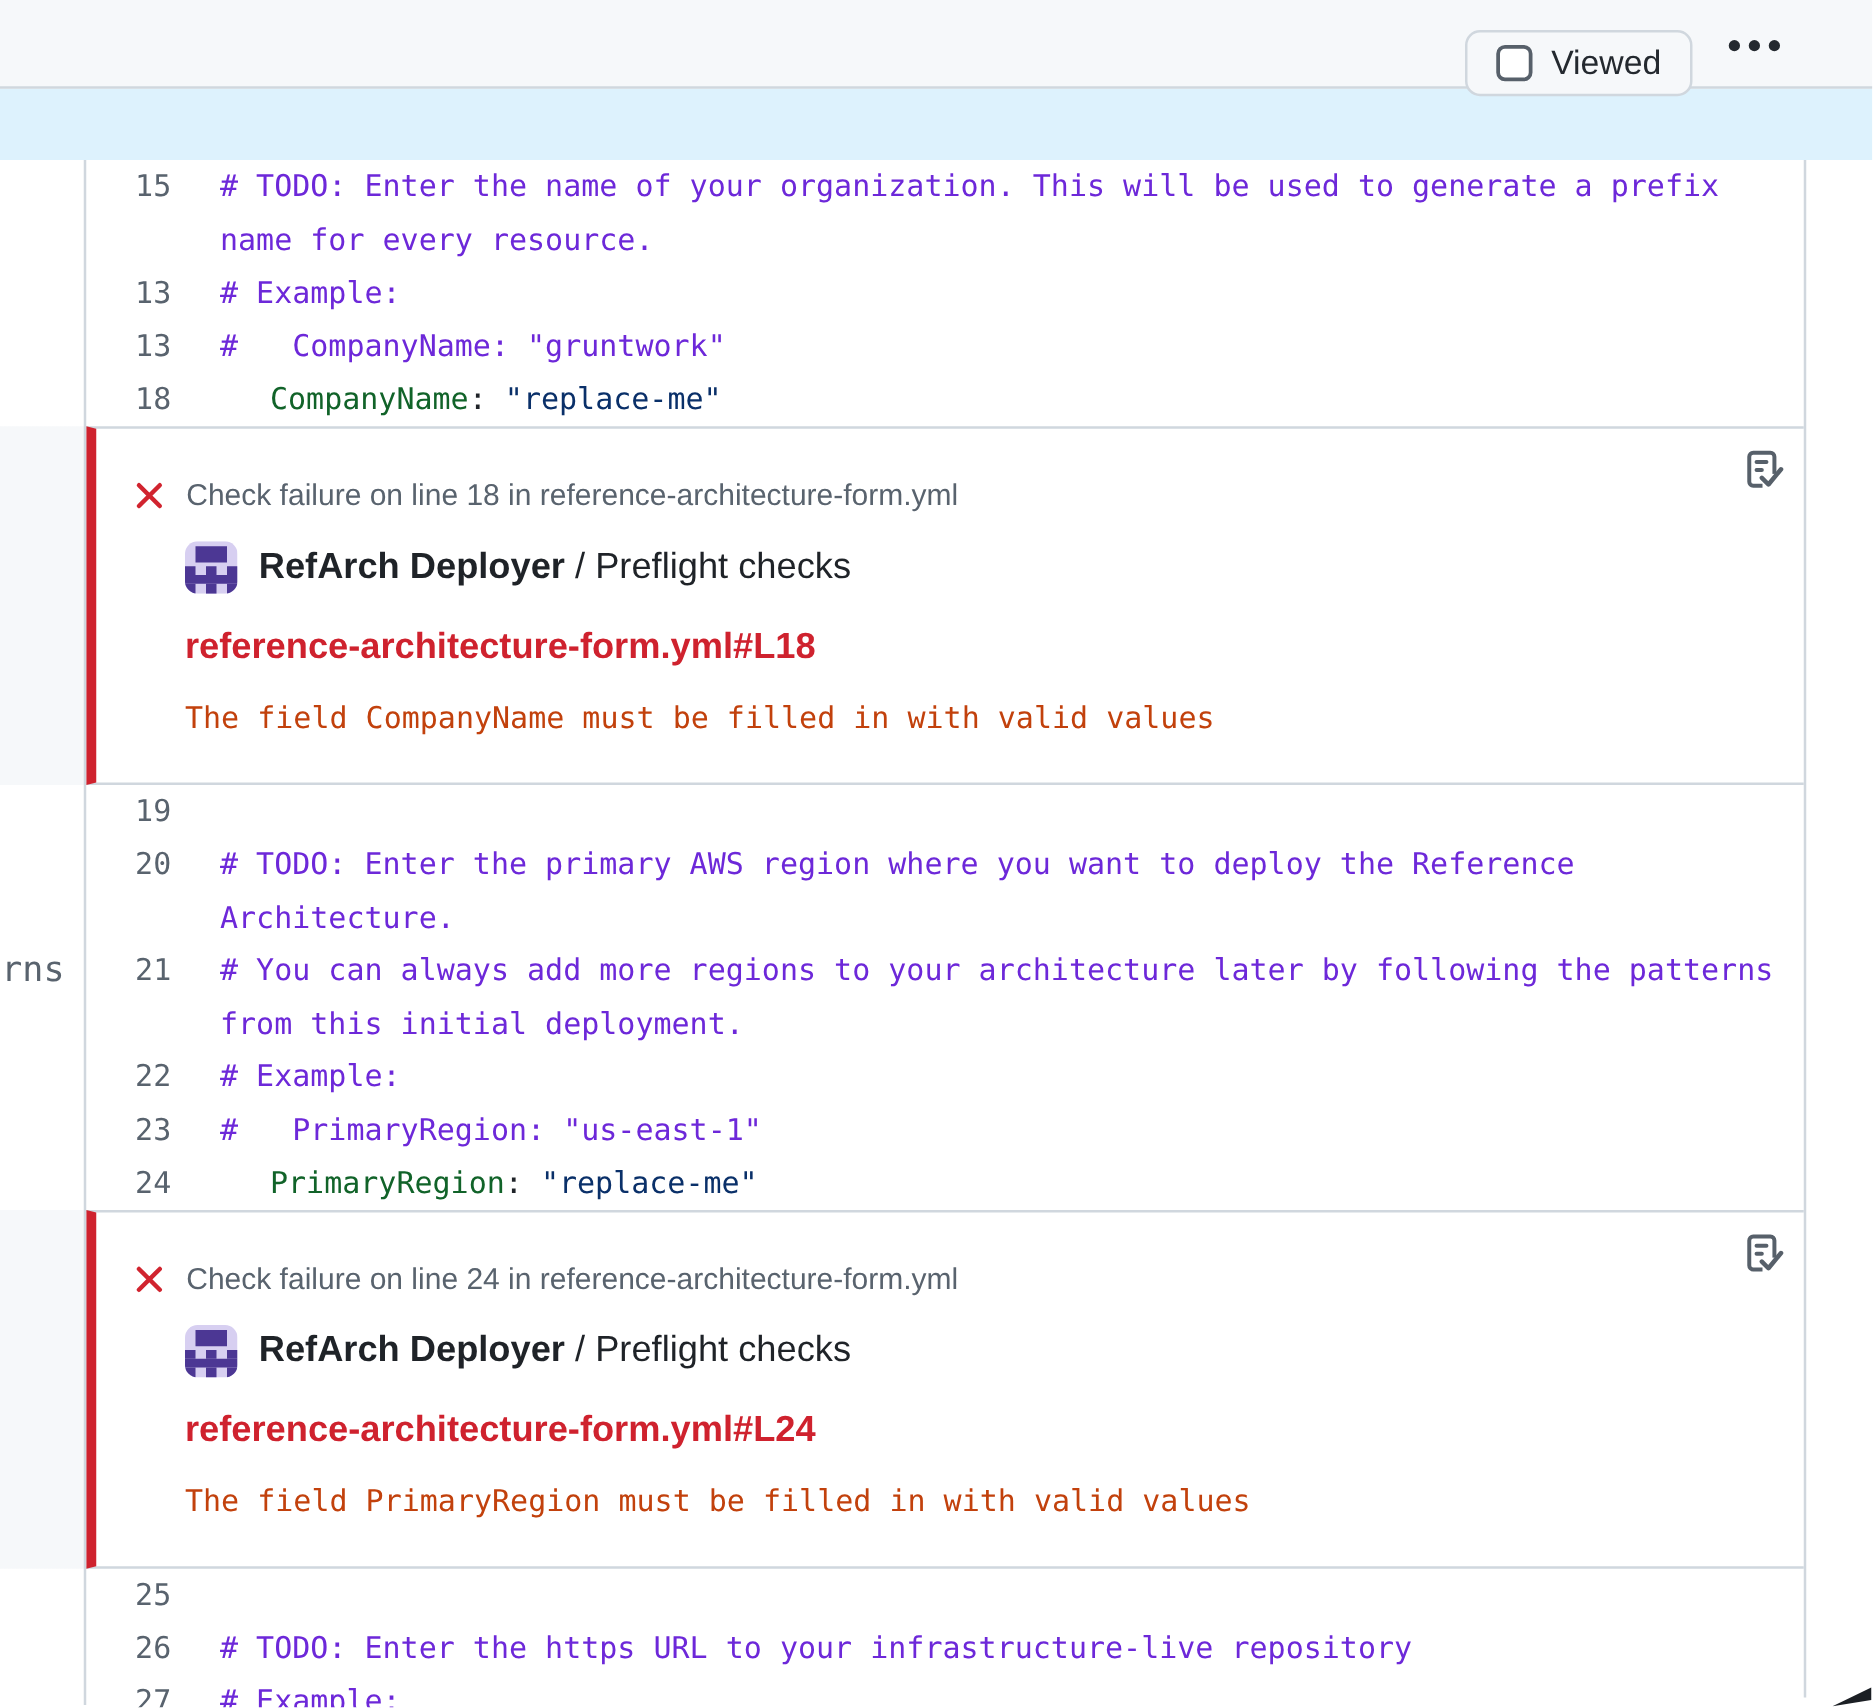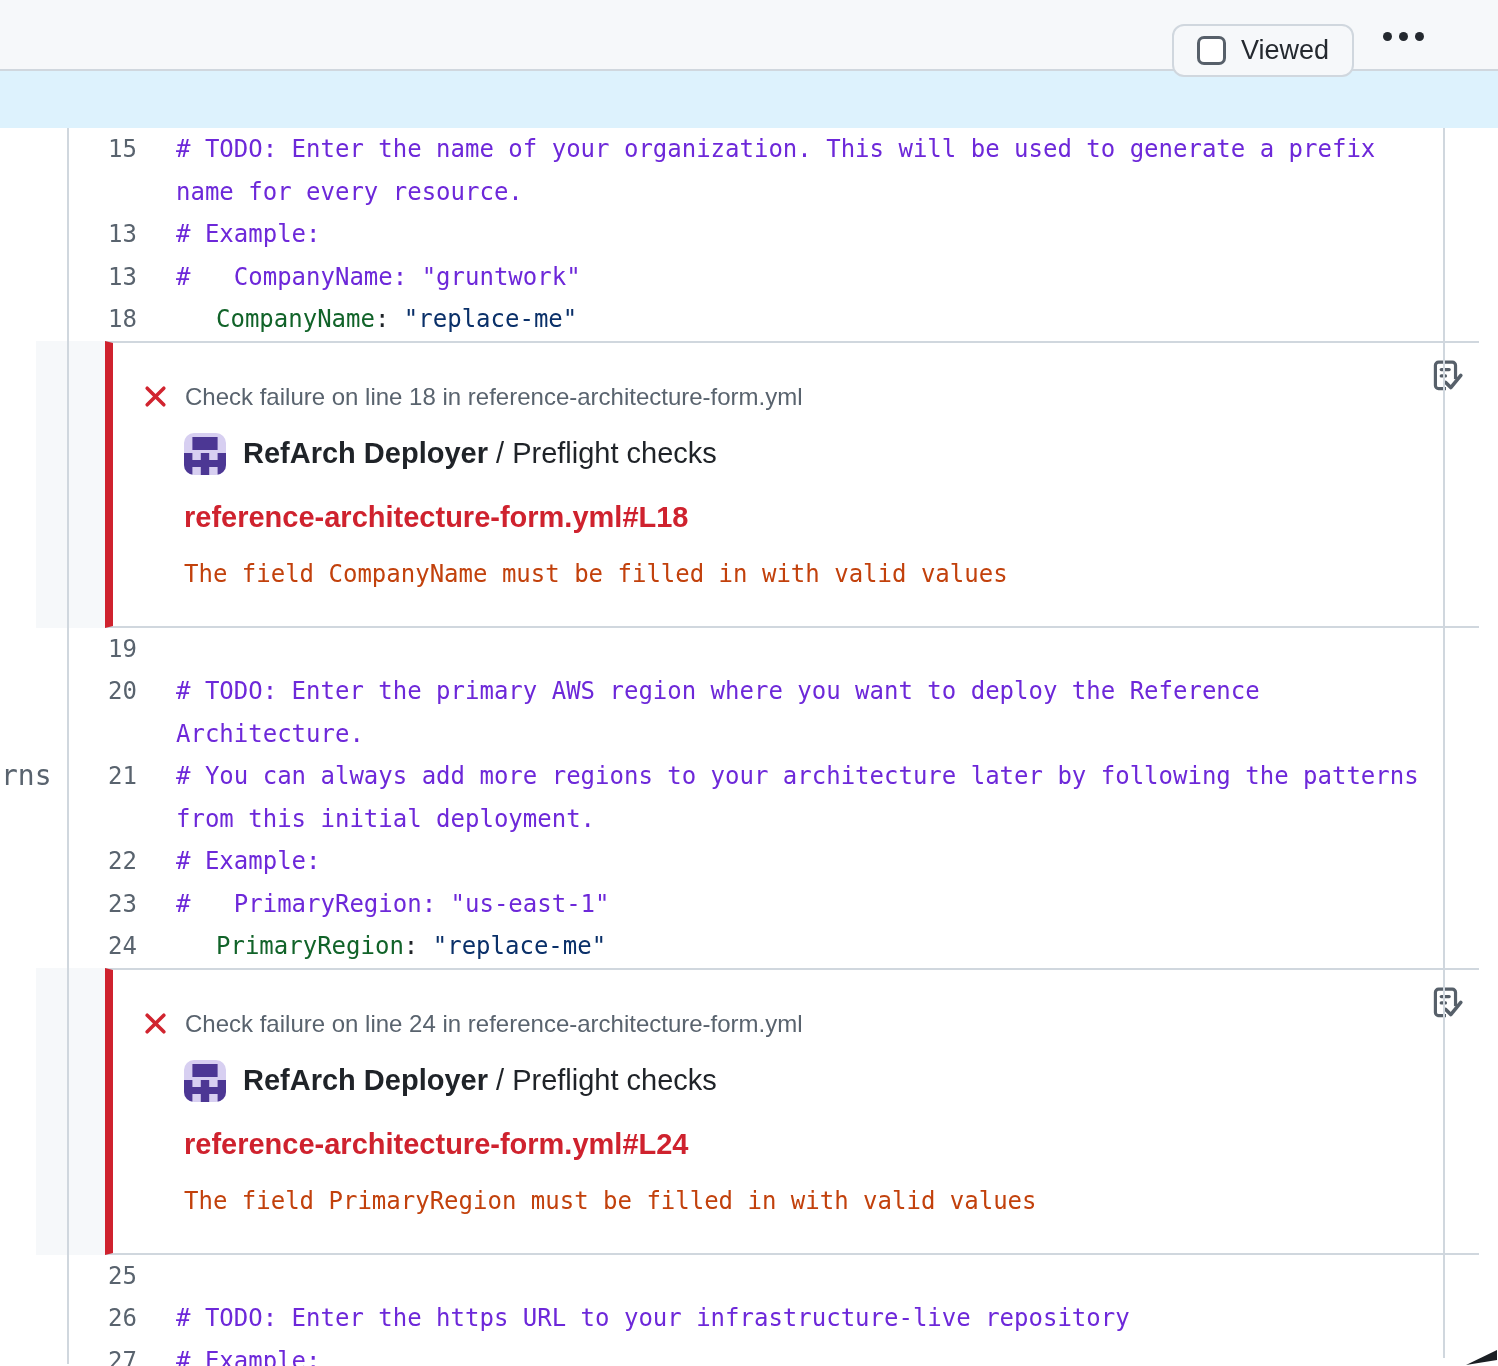--- a/index.html
+++ b/index.html
@@ -58,21 +58,21 @@
   .tok-k { color:#116329;margin-left:40px; }
   .tok-p { color:#1f2328; }
   .tok-v { color:#0a3069; }
 
   .overflow-text {
     position:absolute; left:1px; top:627px; line-height:42.5px;
     font-family:"DejaVu Sans Mono", monospace; font-size:28px; color:#59636e;
   }
 
   
-  .annotation-row { background:linear-gradient(90deg, #f6f8fa 69px, #ffffff 69px);margin-left:36px; }
+  .annotation-row { background:linear-gradient(90deg, #f6f8fa 69px, #ffffff 69px); }
   .annotation-box {
     position:relative; margin-left:69px; width:1374px; height:287px;
     background:#ffffff;
     border-top:2px solid #d0d7de; border-bottom:2px solid #d0d7de;
     border-left:8px solid #cf222e;
     padding:40px 60px 0 30px;
   }
   .check-row { display:flex; align-items:center; gap:17px; font-size:24px; color:#59636e; }
   .x-icon { flex:none; width:25px; height:25px; }
   .detail { margin-left:41px; }

